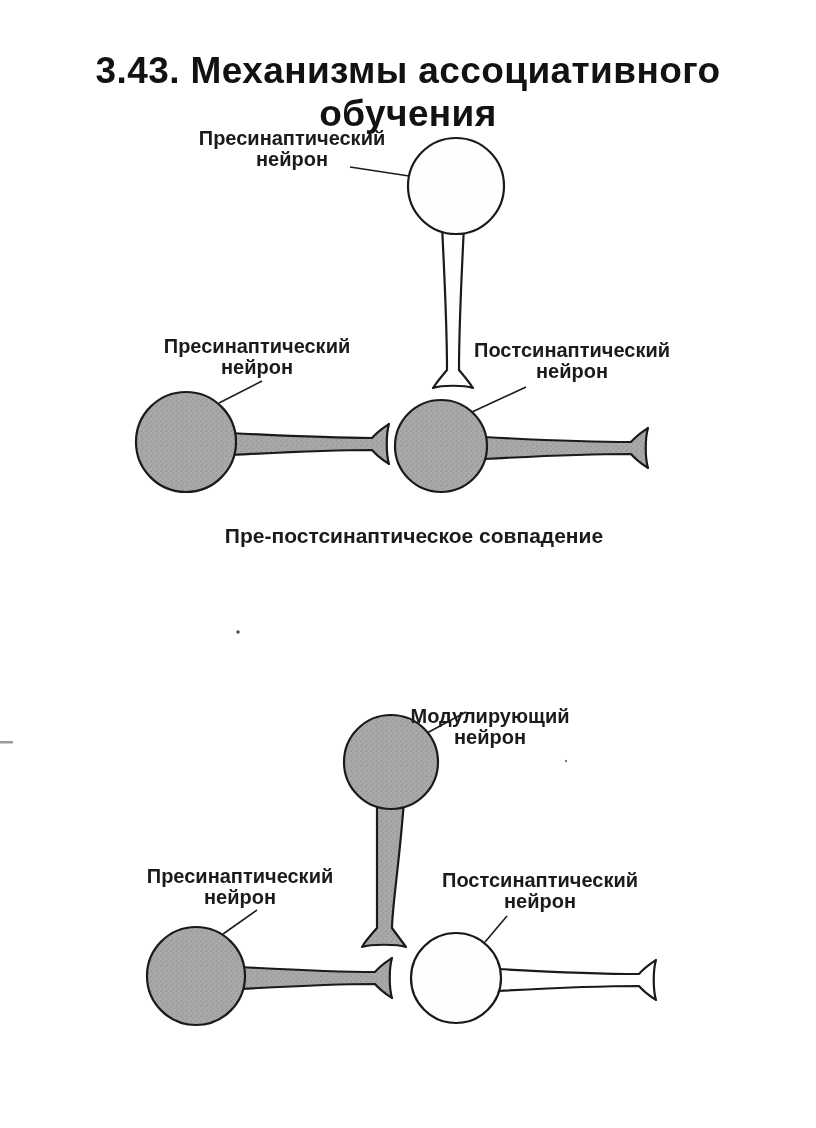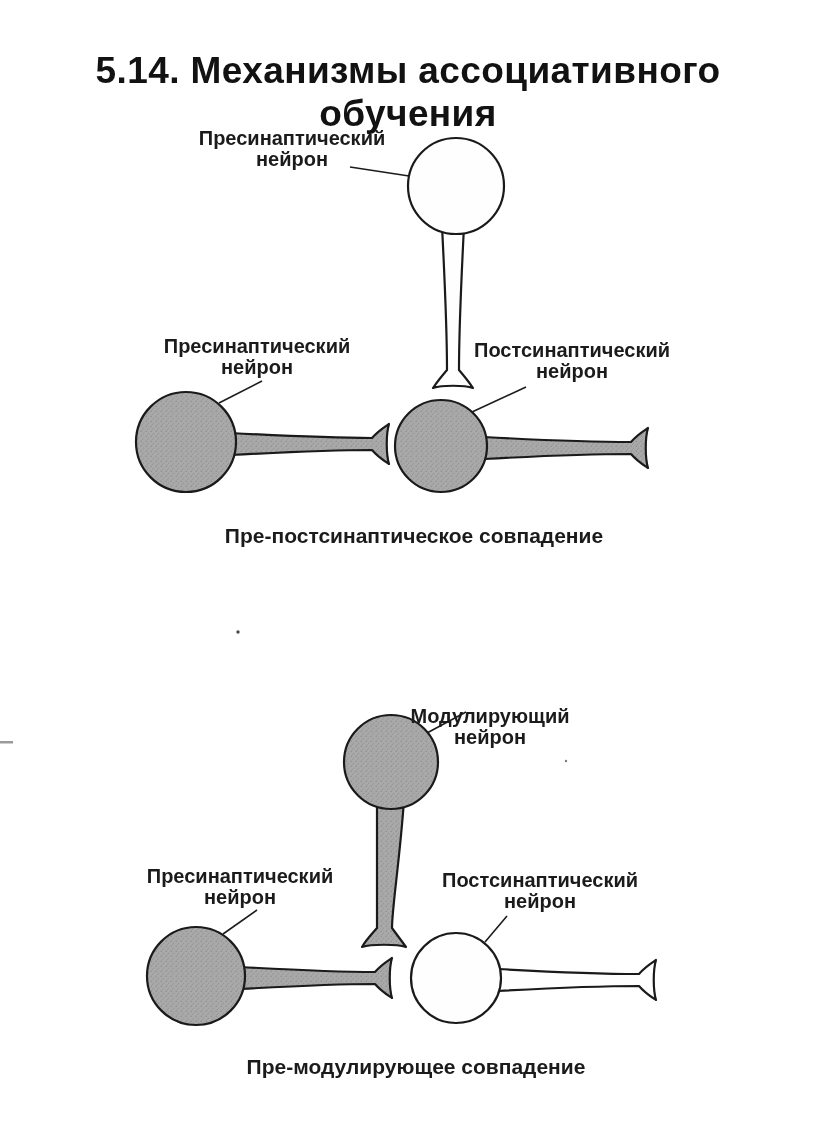--- a/index.html
+++ b/index.html
@@ -120,21 +120,21 @@
     </g>
 
     <g stroke="none">
       <circle cx="238" cy="632" r="1.7" fill="#4a4a4a"></circle>
       <circle cx="566" cy="761" r="1.2" fill="#7a7a7a"></circle>
       <rect x="0" y="741" width="13" height="2.5" fill="#9a9a9a"></rect>
     </g>
   </svg>
 
   <h1 class="title">
-    <span>5.14. Механизмы ассоциативного</span><br>
+    <span>3.43. Механизмы ассоциативного</span><br>
     <span>обучения</span>
   </h1>
 
   <div class="nlabel" style="left:292px;top:128px;">
     <span>Пресинаптический</span><br>
     <span>нейрон</span>
   </div>
 
   <div class="nlabel" style="left:257px;top:336px;">
     <span>Пресинаптический</span><br>
@@ -156,15 +156,14 @@
   <div class="nlabel" style="left:240px;top:866px;">
     <span>Пресинаптический</span><br>
     <span>нейрон</span>
   </div>
 
   <div class="nlabel" style="left:540px;top:870px;">
     <span>Постсинаптический</span><br>
     <span>нейрон</span>
   </div>
 
-  <div class="caption" style="left:416px;top:1055px;">Пре-модулирующее совпадение</div>
 
 </div>
 
 </body></html>

